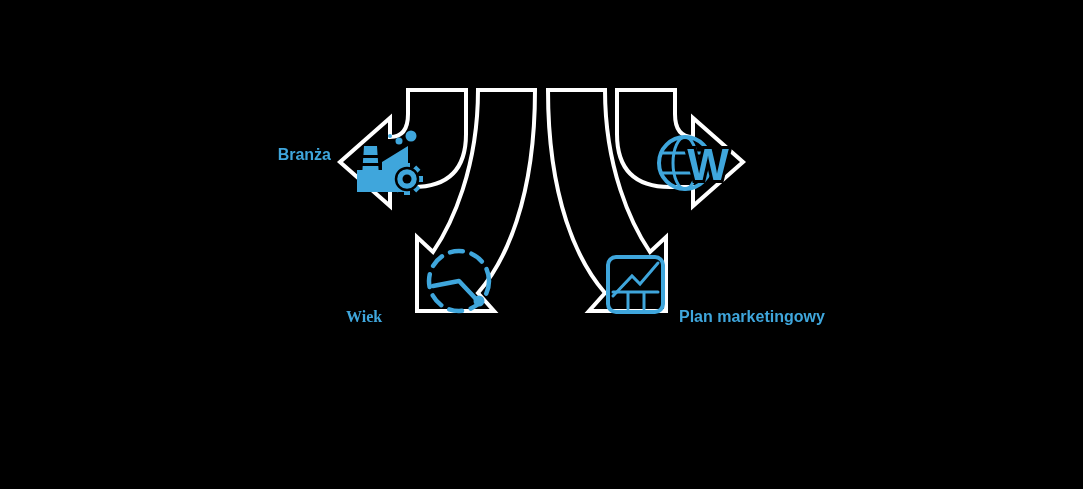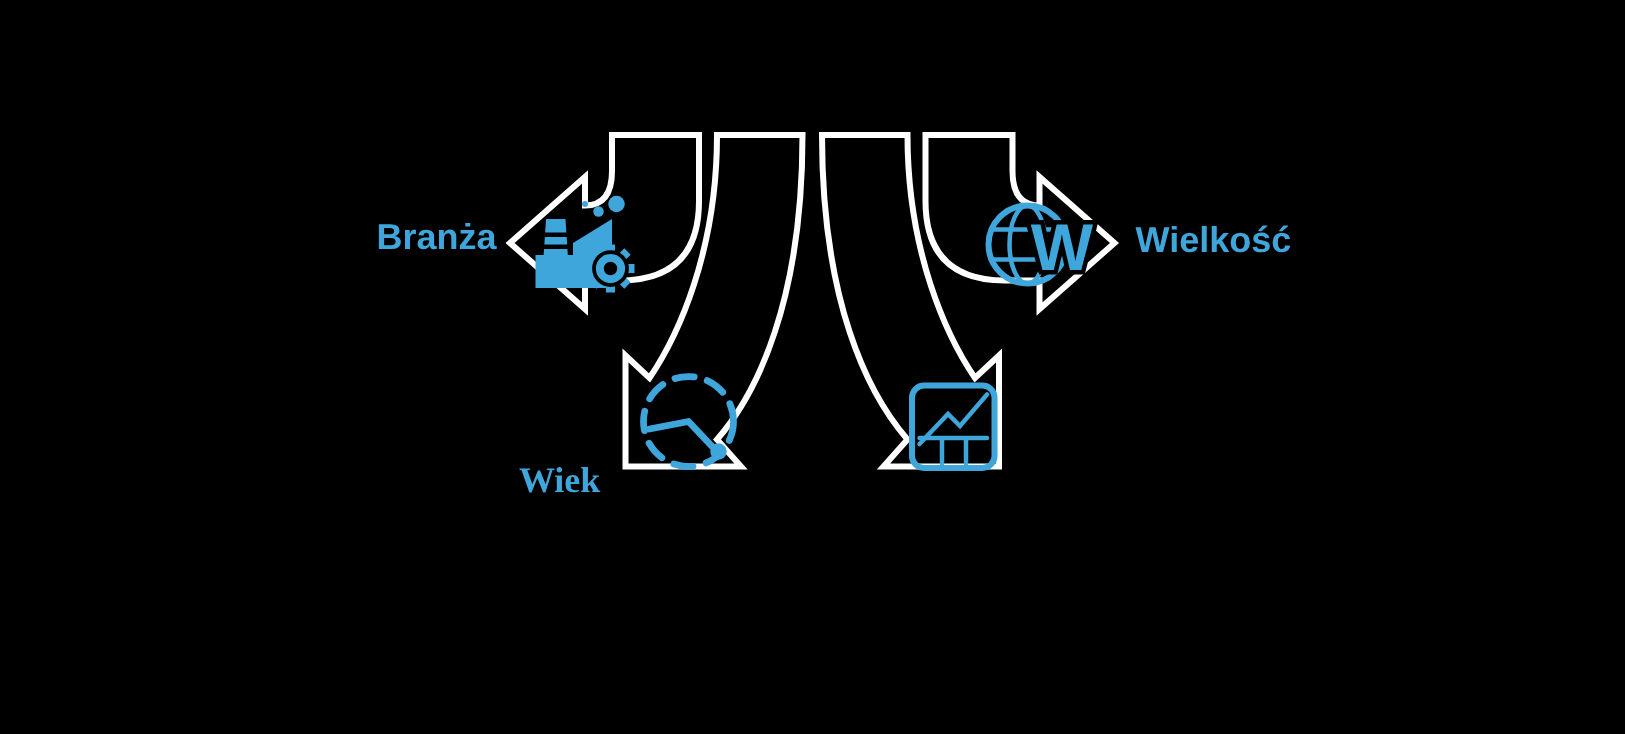--- a/index.html
+++ b/index.html
@@ -55,21 +55,21 @@
     stroke-width: 6;
     text-anchor: middle;
   }
   .gear-hole { fill: #000; }
   .chimney-gap { fill: #000; }
   
   .lbl {
     position: absolute;
     color: var(--accent, #3fa6dc);
     font-weight: bold;
-    font-size: 24px;
+    font-size: 16px;
     line-height: 1.1;
     white-space: nowrap;
   }
   .lbl-branza   { right: 752px; top: 146px; }
   .lbl-wielkosc { left: 757px;  top: 148px; }
   .lbl-wiek     { left: 346px;  top: 308px; font-family: Liberation Serif, serif; }
   .lbl-plan     { left: 679px;  top: 308px; }
 </style>
 </head>
 <body>
@@ -129,18 +129,18 @@
 
     <g>
       <rect class="ic-s" x="608" y="257" width="55" height="55" rx="8"></rect>
       <path class="ic-s3" d="M 613 292 H 658 M 628 292 V 309 M 644 292 V 309"></path>
       <path class="ic-s3" d="M 613 296 L 632 276 L 640 284 L 658 263"></path>
     </g>
   </svg>
 
   <div class="lbl lbl-branza">Branża</div>
 
-  <div class="lbl lbl-wielkosc">Wielkość</div>
 
   <div class="lbl lbl-wiek">Wiek</div>
 
+  <div class="lbl lbl-plan">Plan marketingowy</div>
 
 </div>
 
 </body></html>

